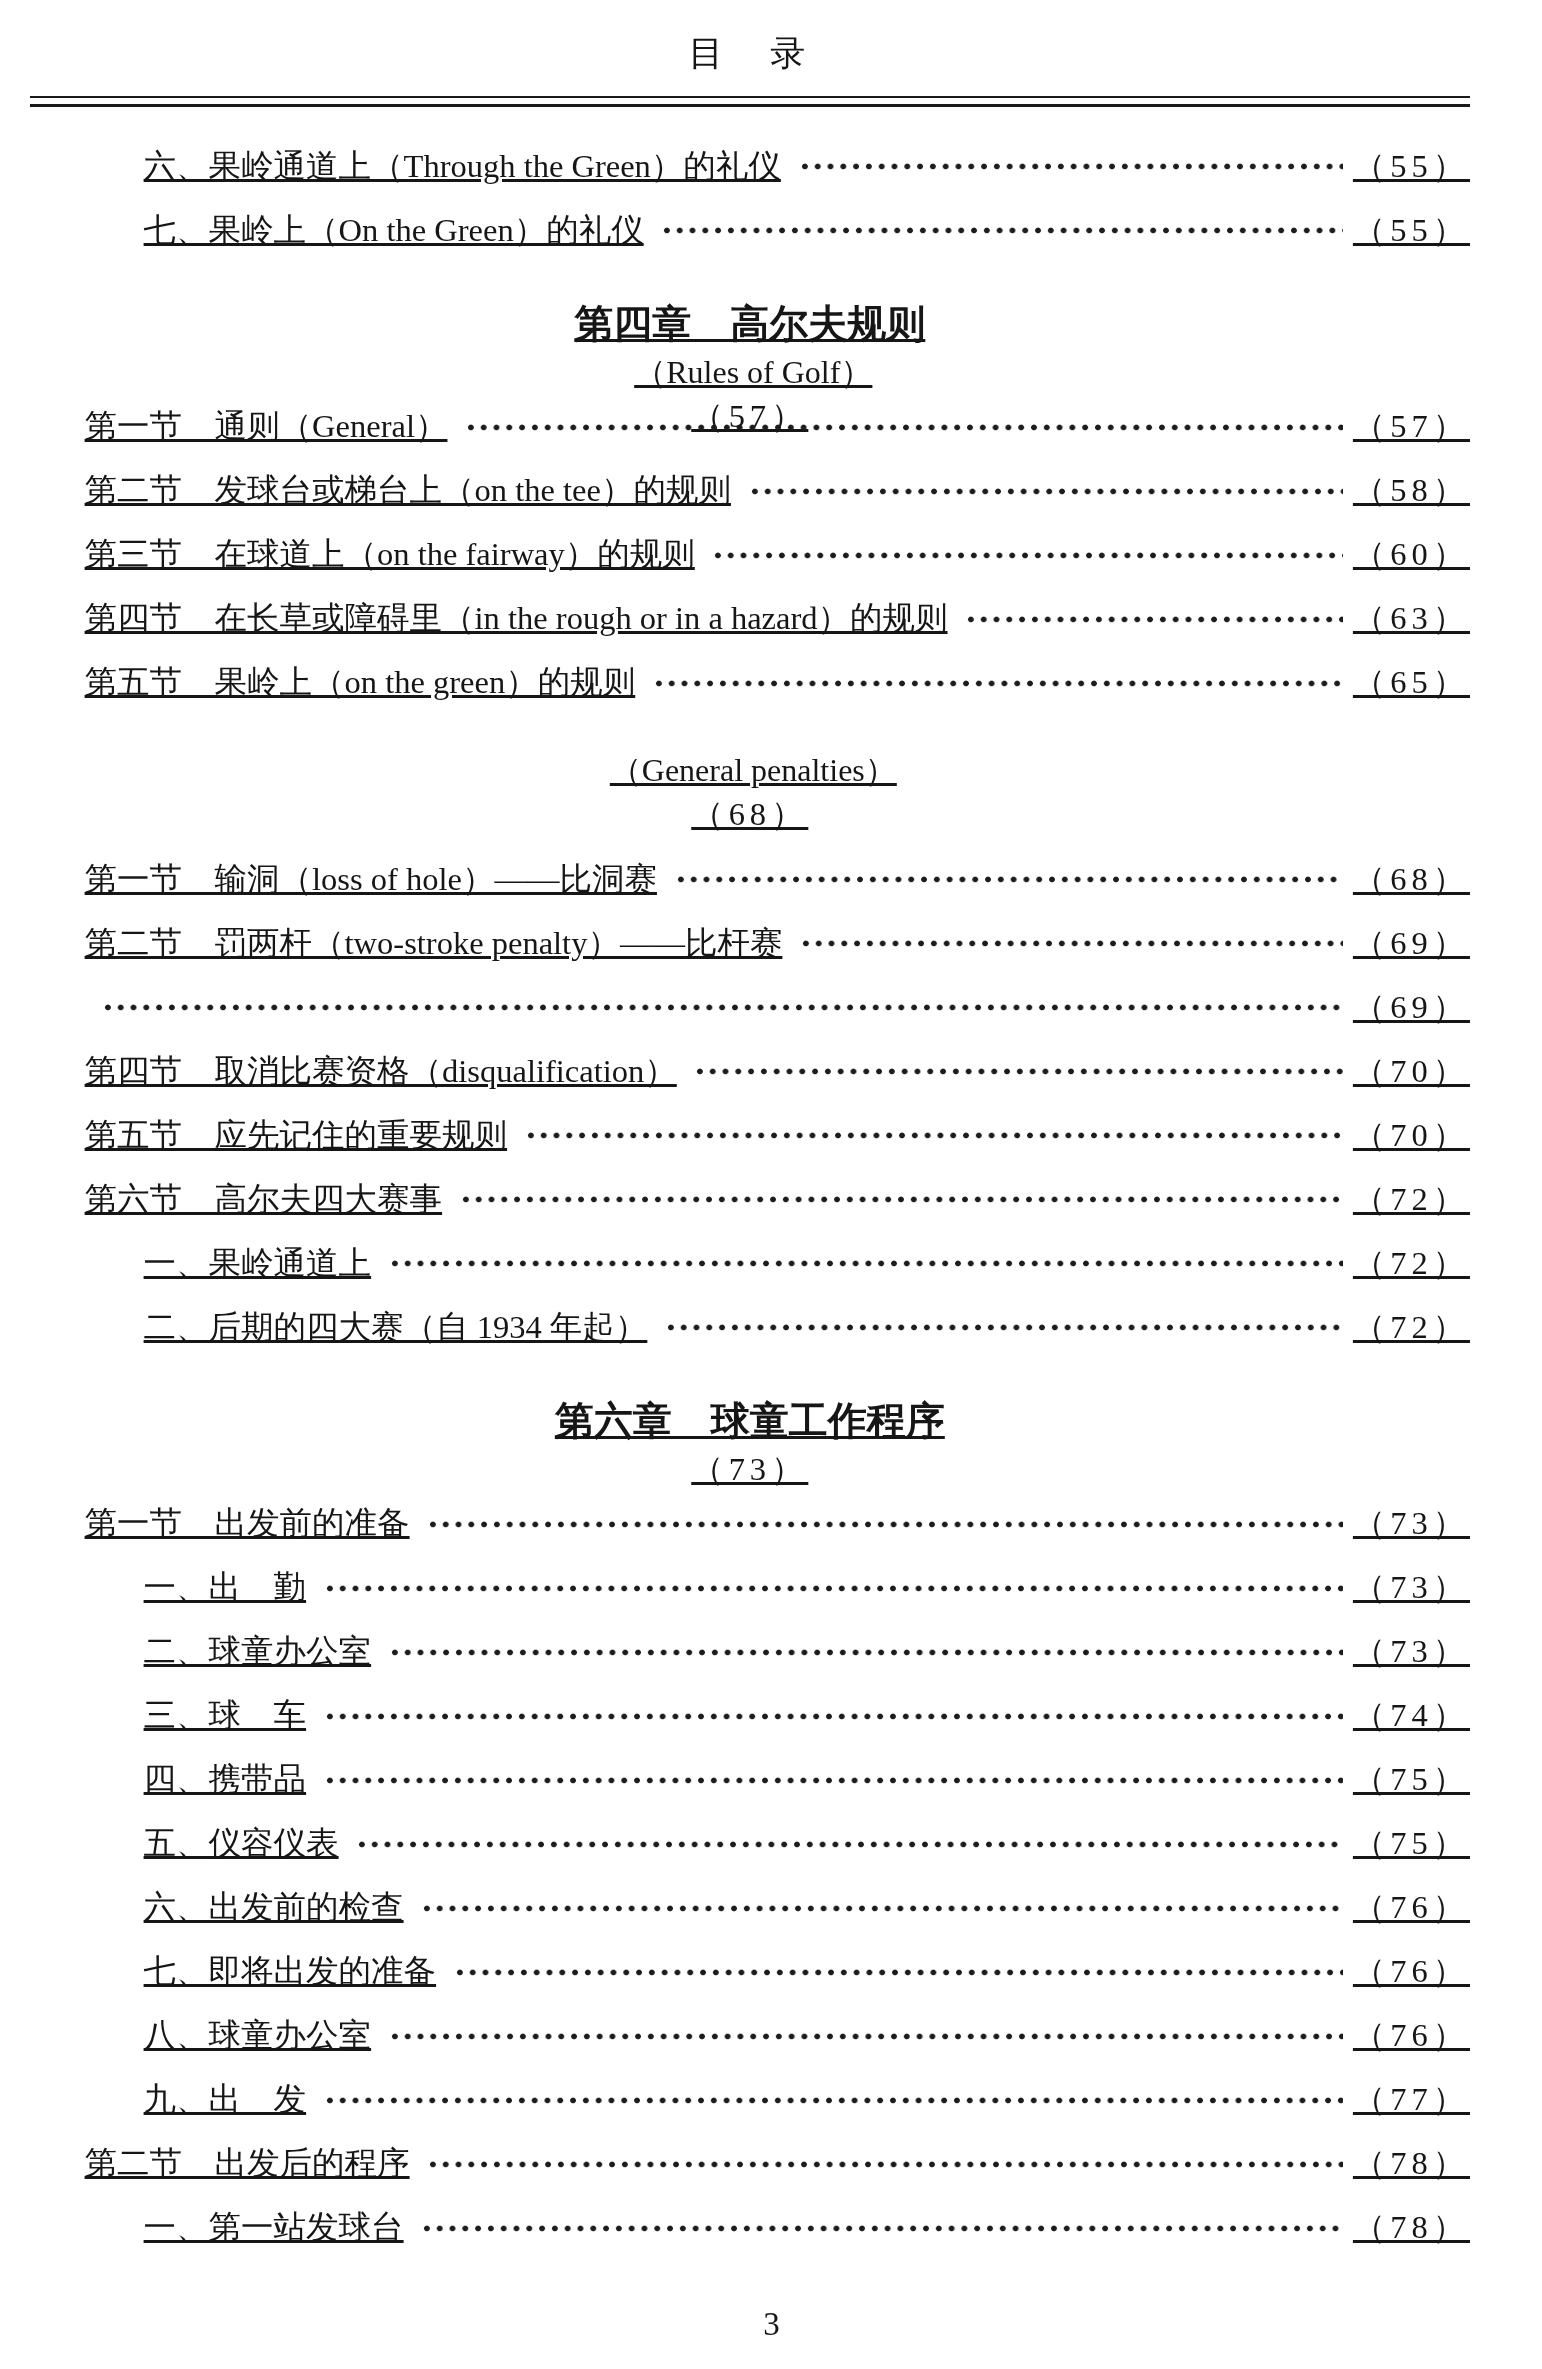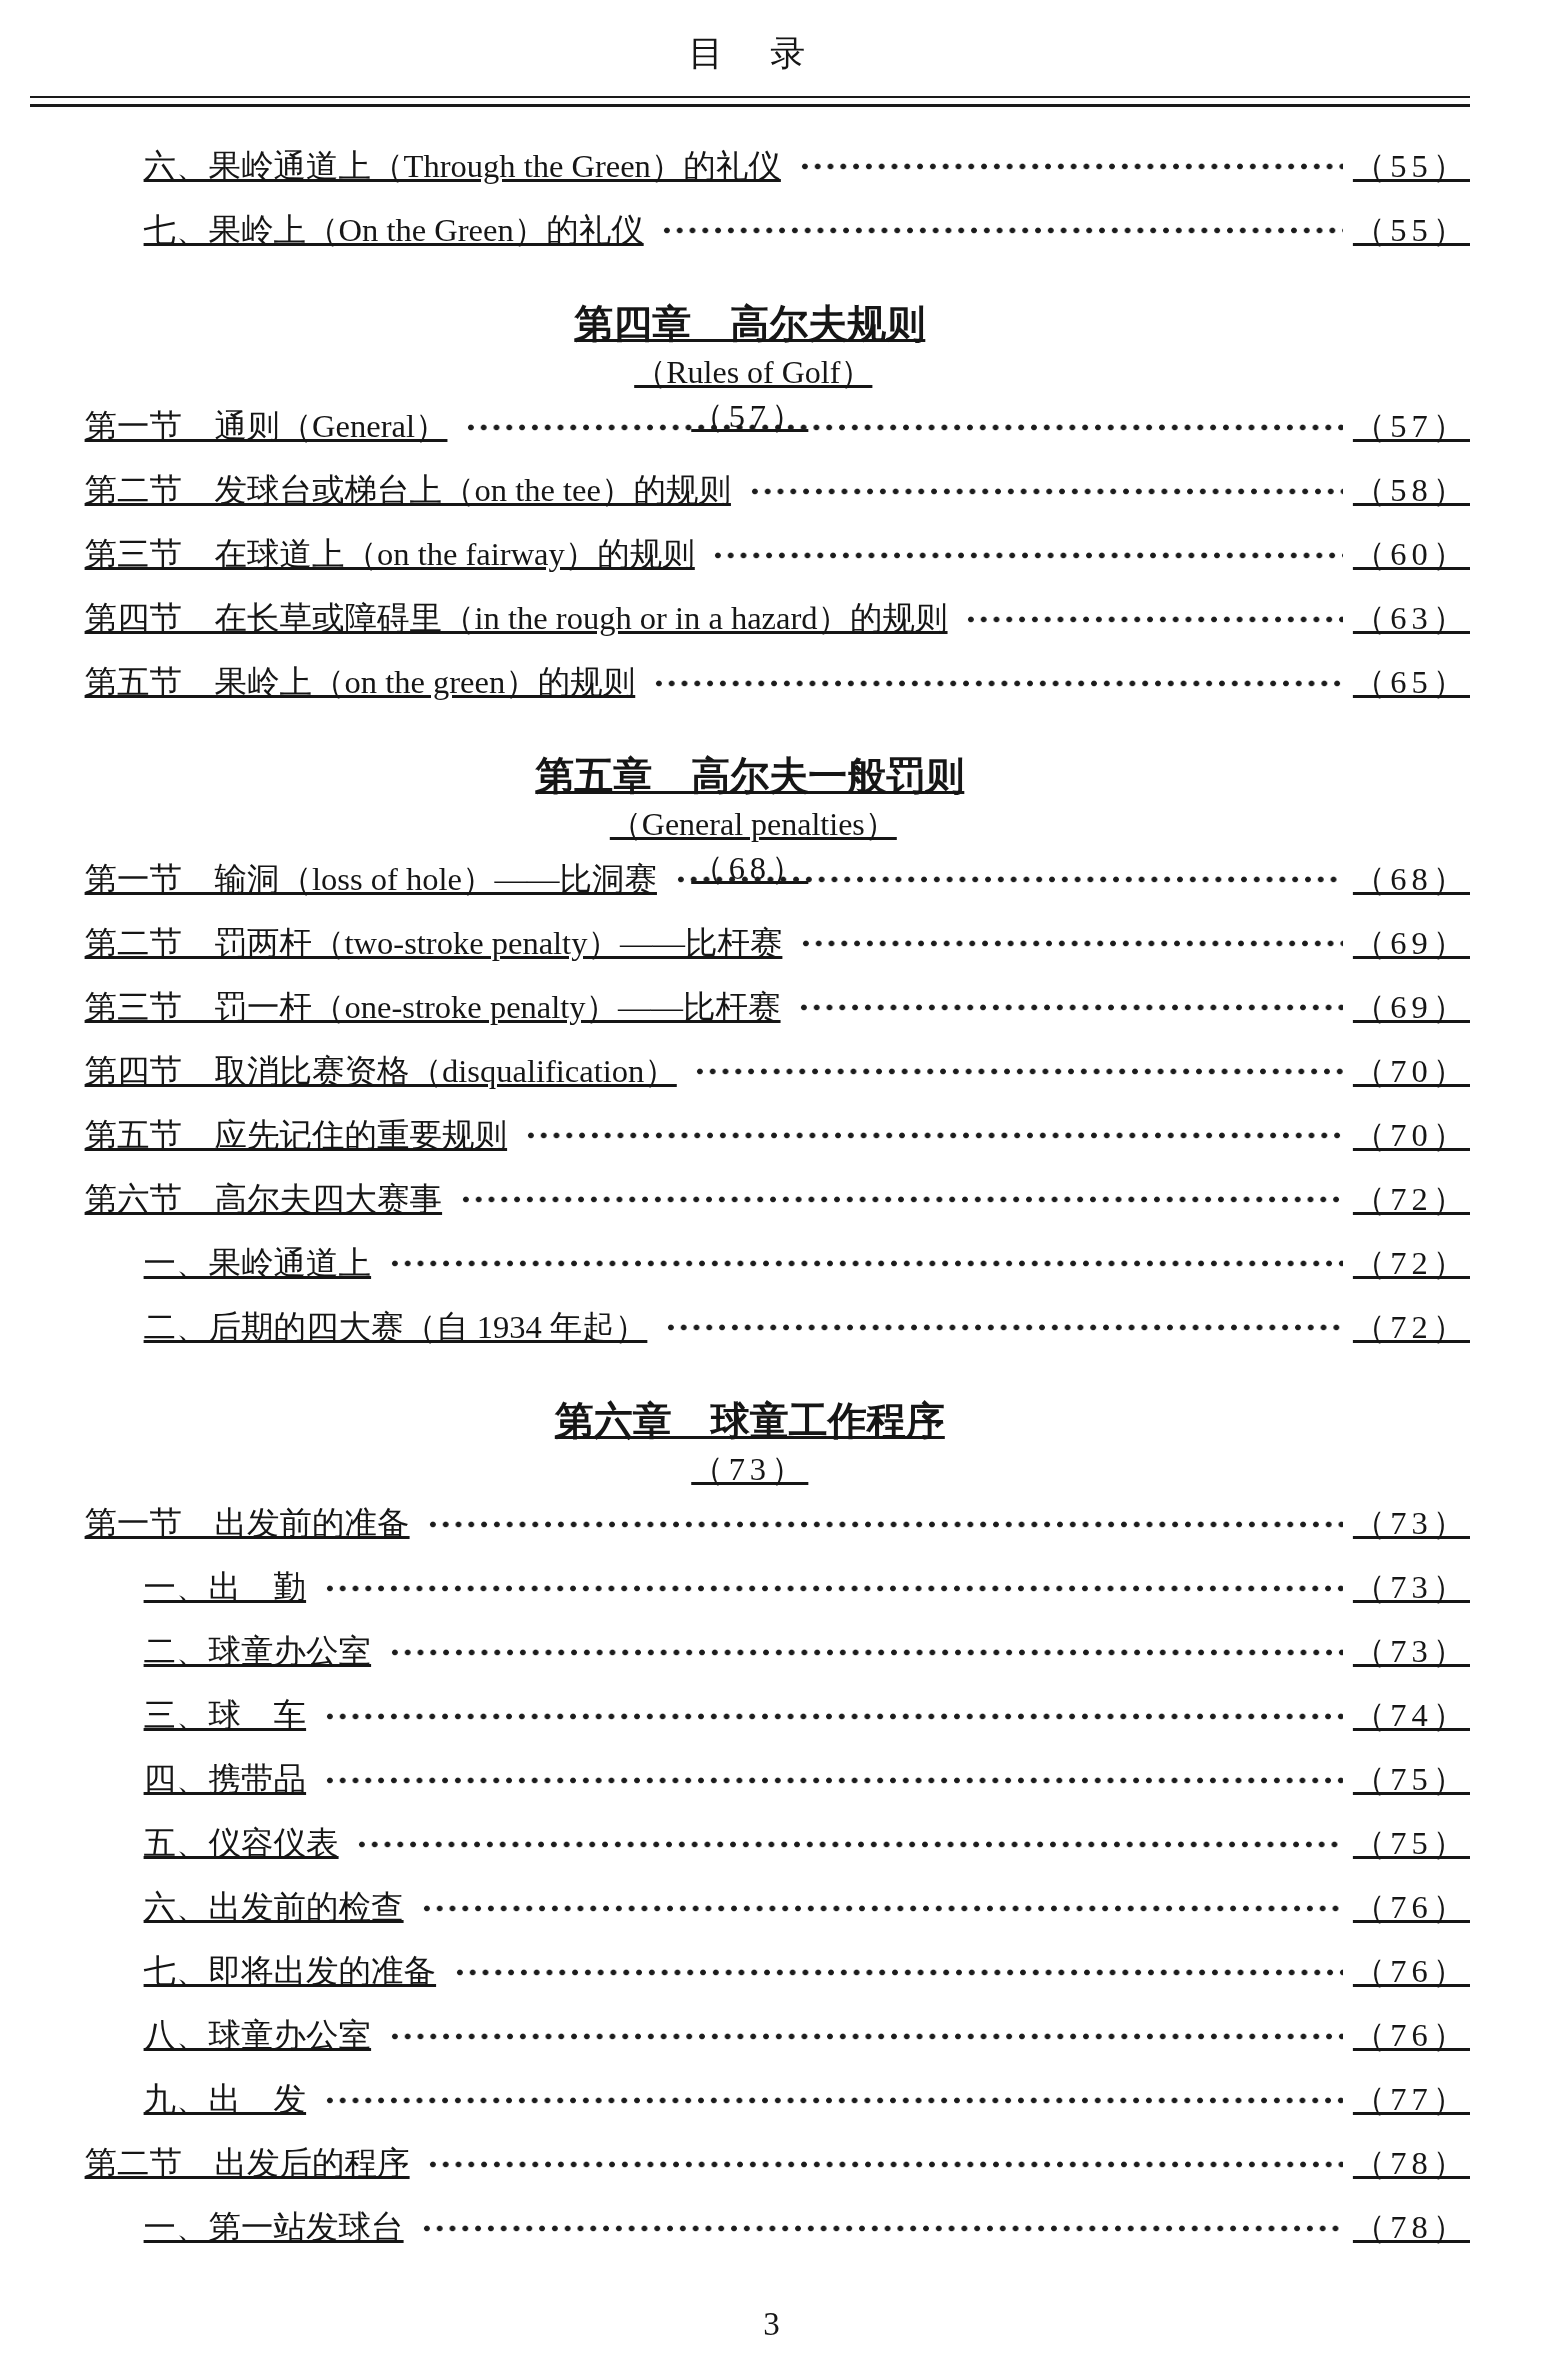--- a/index.html
+++ b/index.html
@@ -137,39 +137,37 @@
     <span class="leader"></span>
     <span class="pageno">（63）</span>
   </div>
       <div class="row section">
     <span class="label">第五节　果岭上（on the green）的规则</span>
 
     <span class="leader"></span>
     <span class="pageno">（65）</span>
   </div>
       <div class="row chapter">
-    <span class="label">第五章　高尔夫一般罚则</span>
     <span class="en">（General penalties）</span>
     <span class="leader"></span>
     <span class="pageno">（68）</span>
   </div>
       <div class="row section">
     <span class="label">第一节　输洞（loss of hole）——比洞赛</span>
 
     <span class="leader"></span>
     <span class="pageno">（68）</span>
   </div>
       <div class="row section">
     <span class="label">第二节　罚两杆（two-stroke penalty）——比杆赛</span>
 
     <span class="leader"></span>
     <span class="pageno">（69）</span>
   </div>
       <div class="row section">
-    <span class="label">第三节　罚一杆（one-stroke penalty）——比杆赛</span>
 
     <span class="leader"></span>
     <span class="pageno">（69）</span>
   </div>
       <div class="row section">
     <span class="label">第四节　取消比赛资格（disqualification）</span>
 
     <span class="leader"></span>
     <span class="pageno">（70）</span>
   </div>

